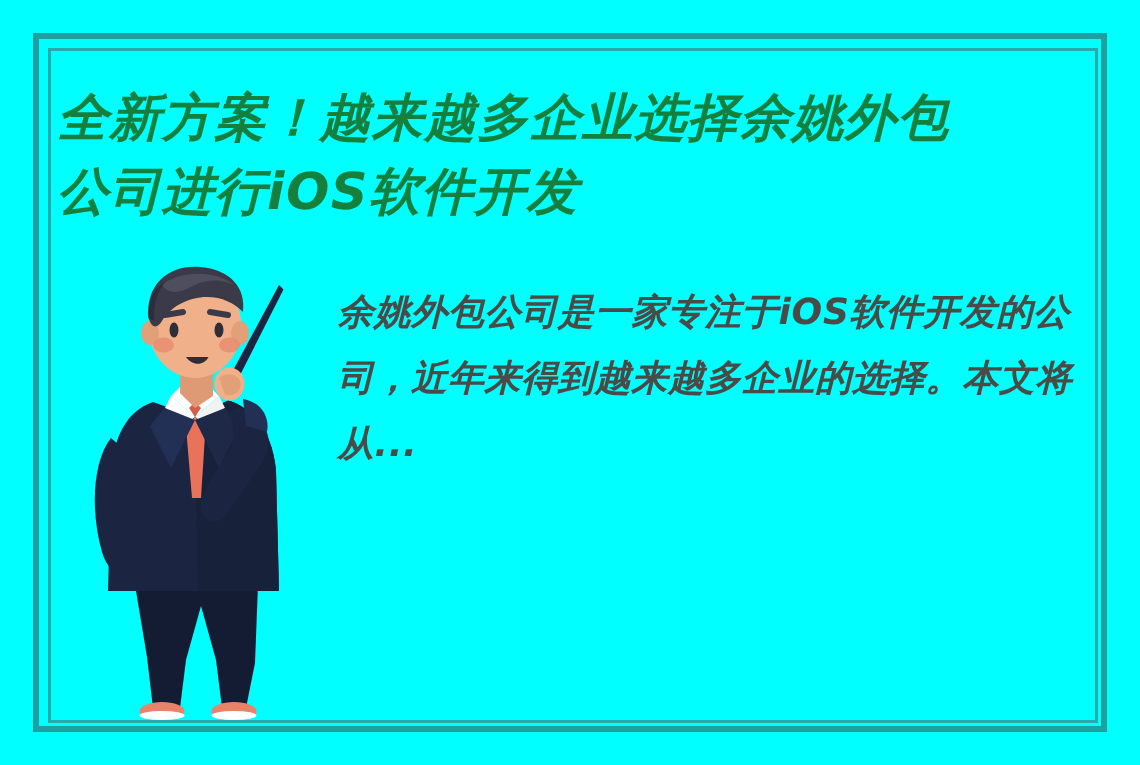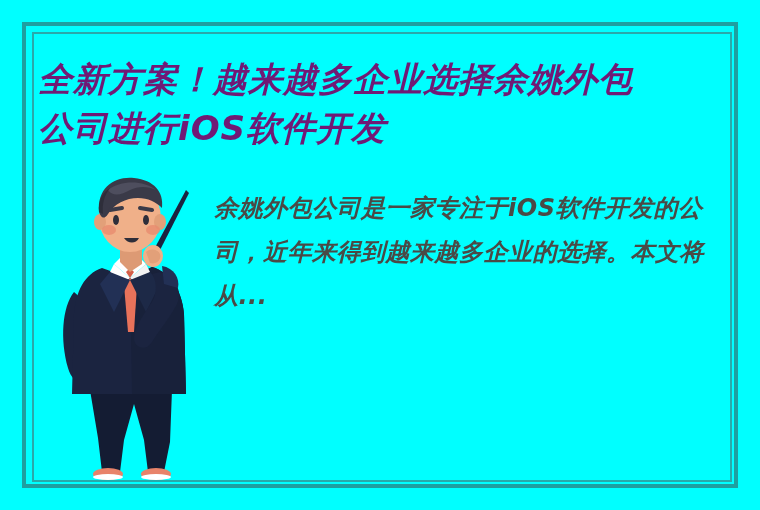--- a/index.html
+++ b/index.html
@@ -39,34 +39,34 @@
     box-sizing: border-box;
     pointer-events: none;
   }
 
   
   .title {
     position: absolute;
     left: 38px;
     top: 55px;
     width: 700px;
-    color: #701a75;
+    color: #15803d;
     font-size: 34px;
     font-weight: 700;
     font-style: italic;
     letter-spacing: 1px;
     line-height: 49px;
     font-family: "DejaVu Sans", "Liberation Sans", sans-serif;
     white-space: pre-line;
   }
 
   
   .body-copy {
     position: absolute;
-    left: 214px;
+    left: 225px;
     top: 186px;
     width: 505px;
     color: #4a4a46;
     font-size: 24px;
     font-weight: 700;
     font-style: italic;
     line-height: 44px;
     letter-spacing: 0.5px;
     font-family: "DejaVu Sans", "Liberation Sans", sans-serif;
   }

